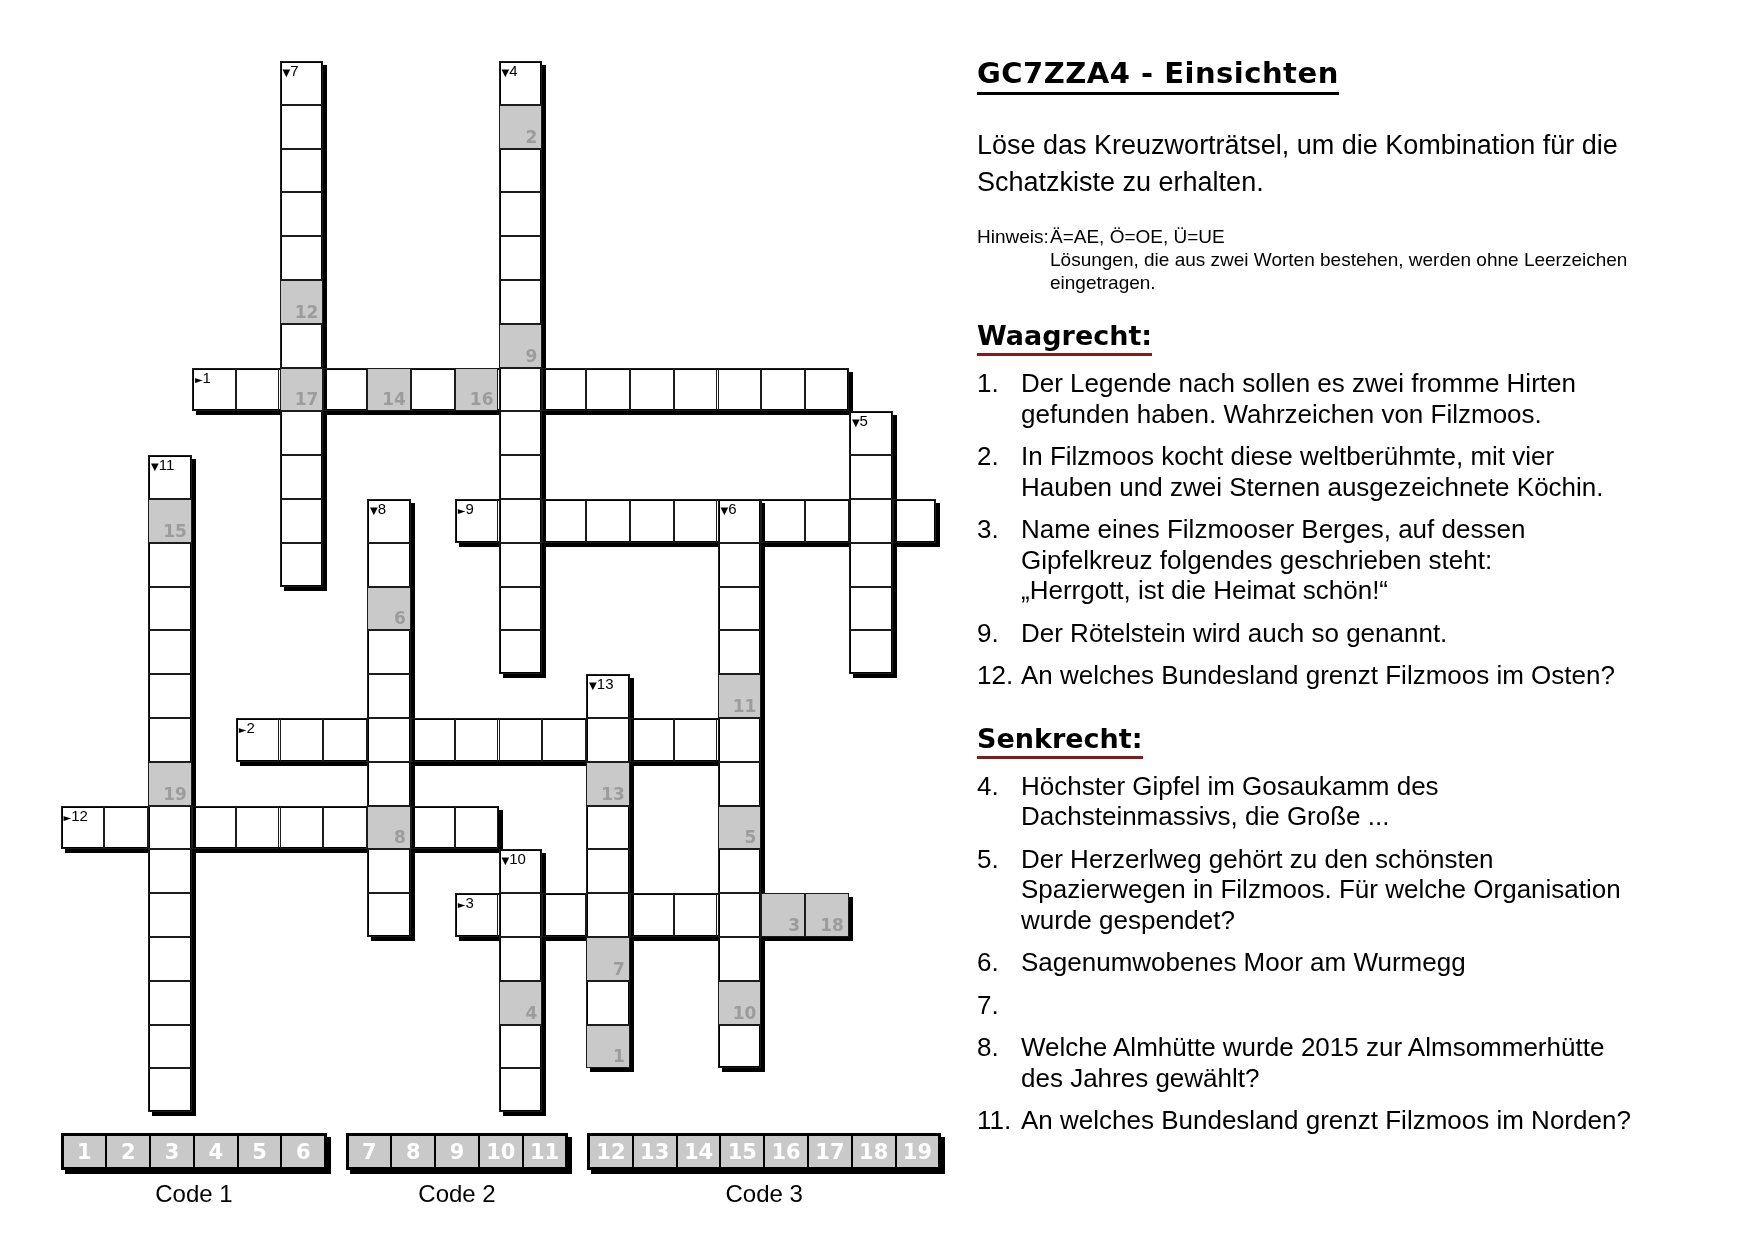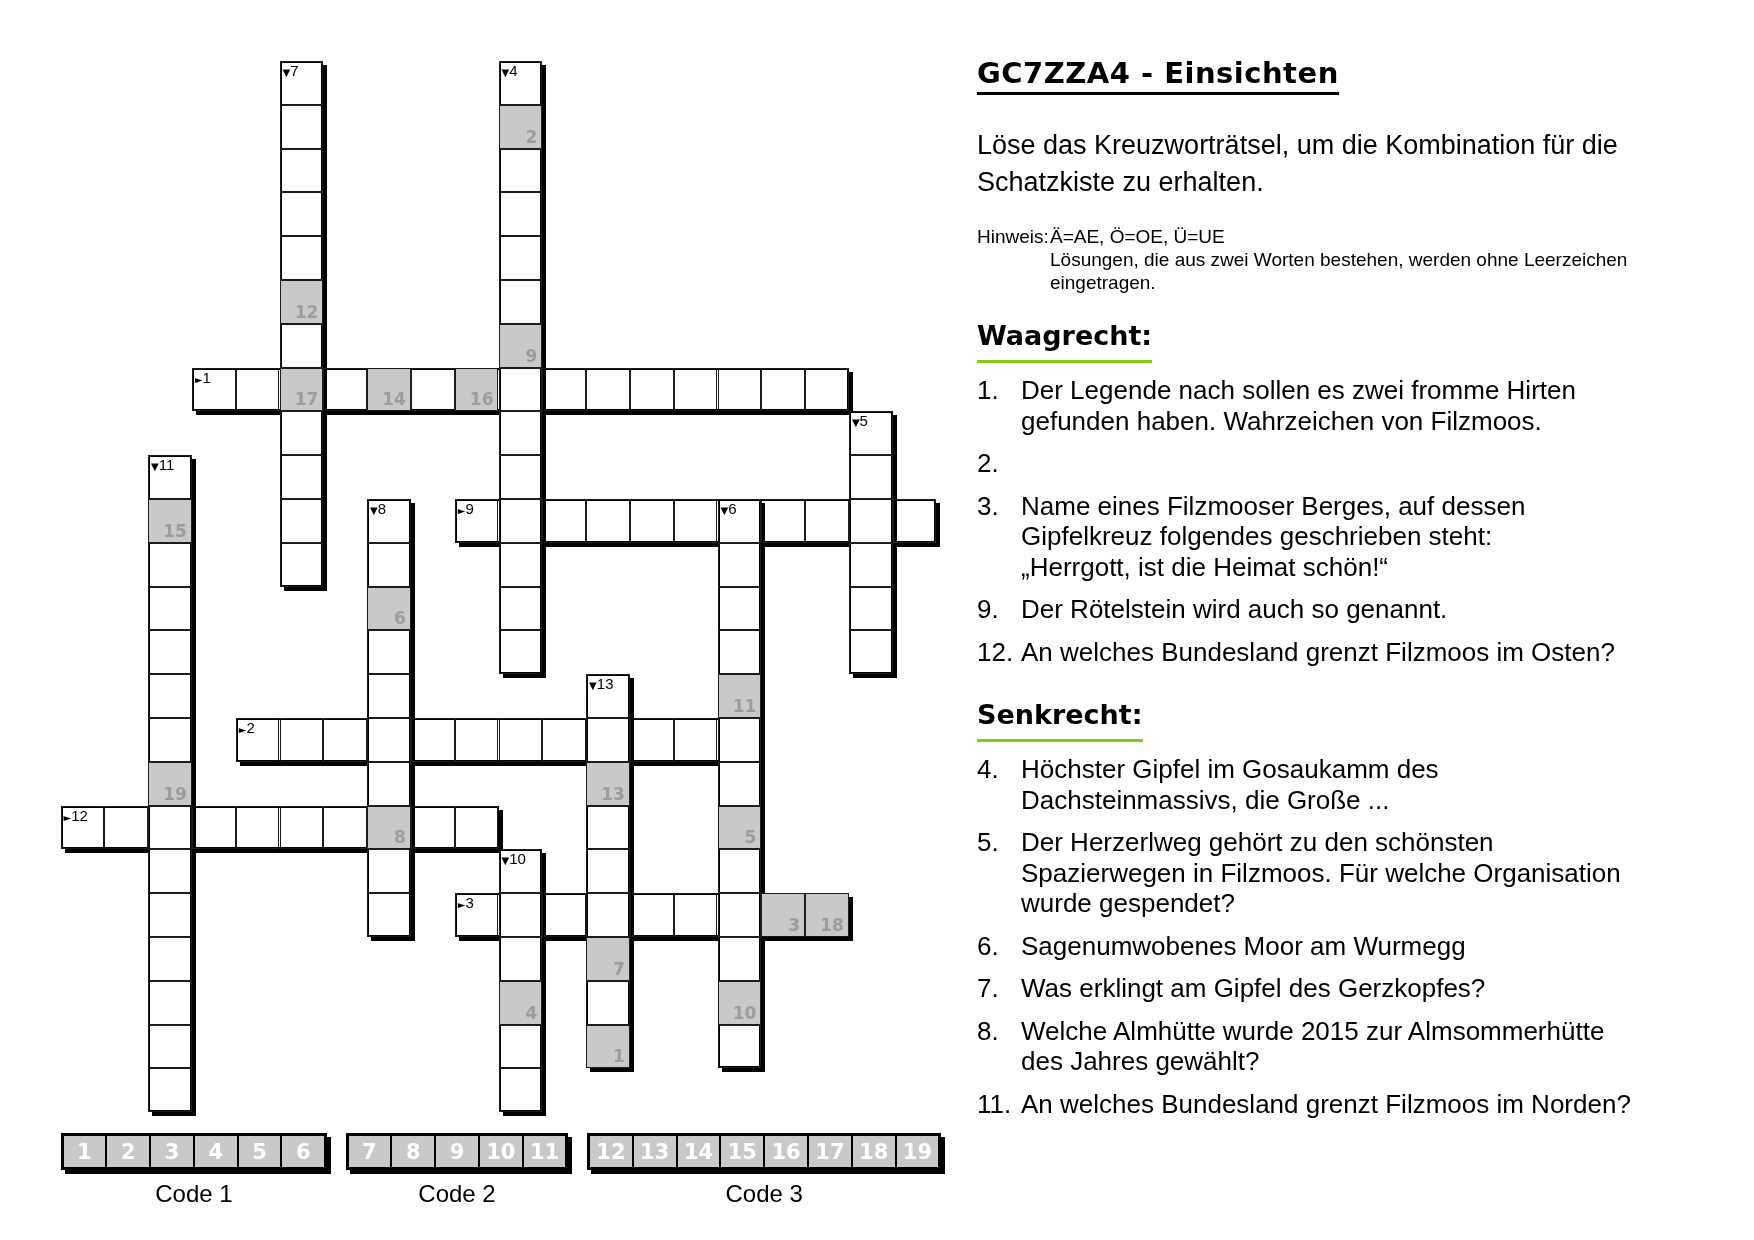--- a/index.html
+++ b/index.html
@@ -24,21 +24,21 @@
   
   .rightcol{position:absolute;left:977px;top:56px;width:745px;}
   .title{display:inline-block;font:bold 29px "DejaVu Sans",sans-serif;border-bottom:3px solid #000;padding-bottom:2px;letter-spacing:0.5px;}
   .intro{margin-top:32px;font-size:27px;line-height:37px;white-space:pre-line;}
   .hinweis{margin-top:24px;font-size:19px;line-height:23px;}
   .hrow{display:flex;}
   .hlabel{width:73px;flex:none;}
   .hcont{margin-left:73px;white-space:pre-line;}
   .heading-wrap{margin-top:26px;}
   .heading-wrap.gap-top{margin-top:32px;}
-  .secheading{display:inline-block;font:bold 27px "DejaVu Sans",sans-serif;border-bottom:3px solid #84cc16;padding-bottom:9px;}
+  .secheading{display:inline-block;font:bold 27px "DejaVu Sans",sans-serif;border-bottom:3px solid #7f1d1d;padding-bottom:2px;}
   .clue{display:flex;margin-top:12px;font-size:26px;line-height:30.5px;}
   .clue .cnum{width:44px;flex:none;}
   .clue .ctxt{white-space:pre-line;}
 </style>
 </head>
 <body>
 
 <div id="grid-stage">
     <div class="word" style="left: 191.9px; top: 367.6px; width: 657px; height: 43.8px;"></div>
     <div class="word" style="left: 235.7px; top: 718px; width: 525.6px; height: 43.8px;"></div>
@@ -284,20 +284,22 @@
     <span class="secheading">Waagrecht:</span>
   </div>
   <div id="across-list">
       <div class="clue">
         <div class="cnum">1.</div>
         <div class="ctxt">Der Legende nach sollen es zwei fromme Hirten
 gefunden haben. Wahrzeichen von Filzmoos.</div>
       </div>
       <div class="clue">
         <div class="cnum">2.</div>
+        <div class="ctxt">In Filzmoos kocht diese weltberühmte, mit vier
+Hauben und zwei Sternen ausgezeichnete Köchin.</div>
       </div>
       <div class="clue">
         <div class="cnum">3.</div>
         <div class="ctxt">Name eines Filzmooser Berges, auf dessen
 Gipfelkreuz folgendes geschrieben steht:
 „Herrgott, ist die Heimat schön!“</div>
       </div>
       <div class="clue">
         <div class="cnum">9.</div>
         <div class="ctxt">Der Rötelstein wird auch so genannt.</div>
@@ -322,21 +324,20 @@
         <div class="ctxt">Der Herzerlweg gehört zu den schönsten
 Spazierwegen in Filzmoos. Für welche Organisation
 wurde gespendet?</div>
       </div>
       <div class="clue">
         <div class="cnum">6.</div>
         <div class="ctxt">Sagenumwobenes Moor am Wurmegg</div>
       </div>
       <div class="clue">
         <div class="cnum">7.</div>
-        <div class="ctxt">Was erklingt am Gipfel des Gerzkopfes?</div>
       </div>
       <div class="clue">
         <div class="cnum">8.</div>
         <div class="ctxt">Welche Almhütte wurde 2015 zur Almsommerhütte
 des Jahres gewählt?</div>
       </div>
       <div class="clue">
         <div class="cnum">11.</div>
         <div class="ctxt">An welches Bundesland grenzt Filzmoos im Norden?</div>
       </div>

